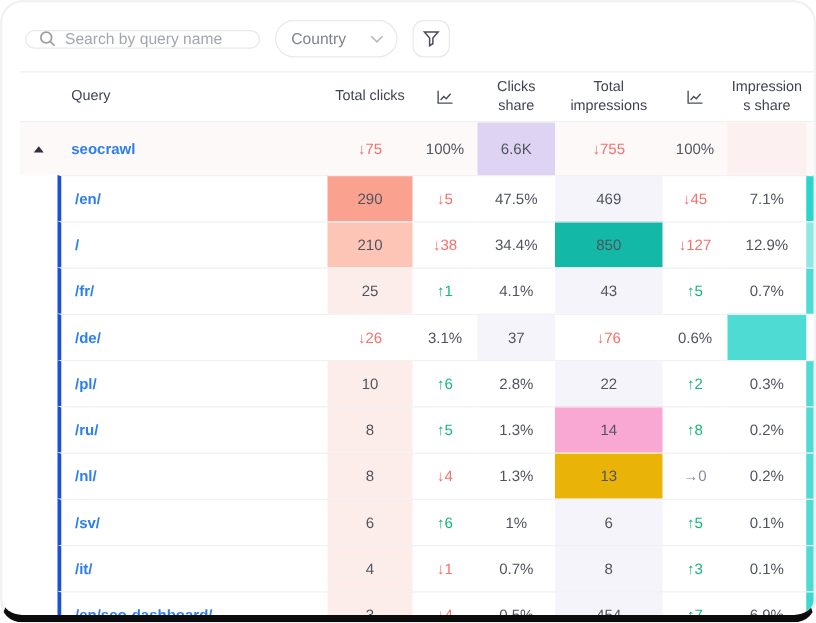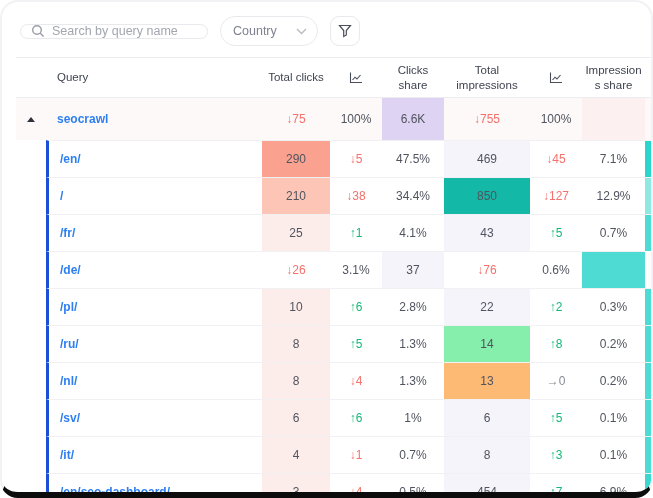--- a/index.html
+++ b/index.html
@@ -210,37 +210,37 @@
   <div class="grid-row row child">
     <div class="cell caret-cell">
       
     </div>
     <div class="cell query-cell">
       <a href="#" class="qlink" style="color: rgb(45, 127, 240);">/ru/</a>
     </div>
     <div class="cell heat" style="background: rgb(253, 237, 234); color: rgb(80, 84, 95);">8</div>
     <div class="cell num chg" style="color: rgb(22, 184, 119);">↑5</div>
     <div class="cell num">1.3%</div>
-    <div class="cell heat" style="background: #86efac;">14</div>
+    <div class="cell heat" style="background: #f9a8d4;">14</div>
     <div class="cell num chg" style="color: rgb(22, 184, 119);">↑8</div>
     <div class="cell num">0.2%</div>
     <div class="cell" style="background: rgb(77, 219, 211);"></div>
   </div>
 
   <div class="grid-row row child">
     <div class="cell caret-cell">
       
     </div>
     <div class="cell query-cell">
       <a href="#" class="qlink" style="color: rgb(45, 127, 240);">/nl/</a>
     </div>
     <div class="cell heat" style="background: rgb(253, 237, 234); color: rgb(80, 84, 95);">8</div>
     <div class="cell num chg" style="color: rgb(244, 113, 108);">↓4</div>
     <div class="cell num">1.3%</div>
-    <div class="cell heat" style="background: #fdba74;">13</div>
+    <div class="cell heat" style="background: #eab308;">13</div>
     <div class="cell num chg" style="color: rgb(135, 140, 150);">→0</div>
     <div class="cell num">0.2%</div>
     <div class="cell" style="background: rgb(77, 219, 211);"></div>
   </div>
 
   <div class="grid-row row child">
     <div class="cell caret-cell">
       
     </div>
     <div class="cell query-cell">

